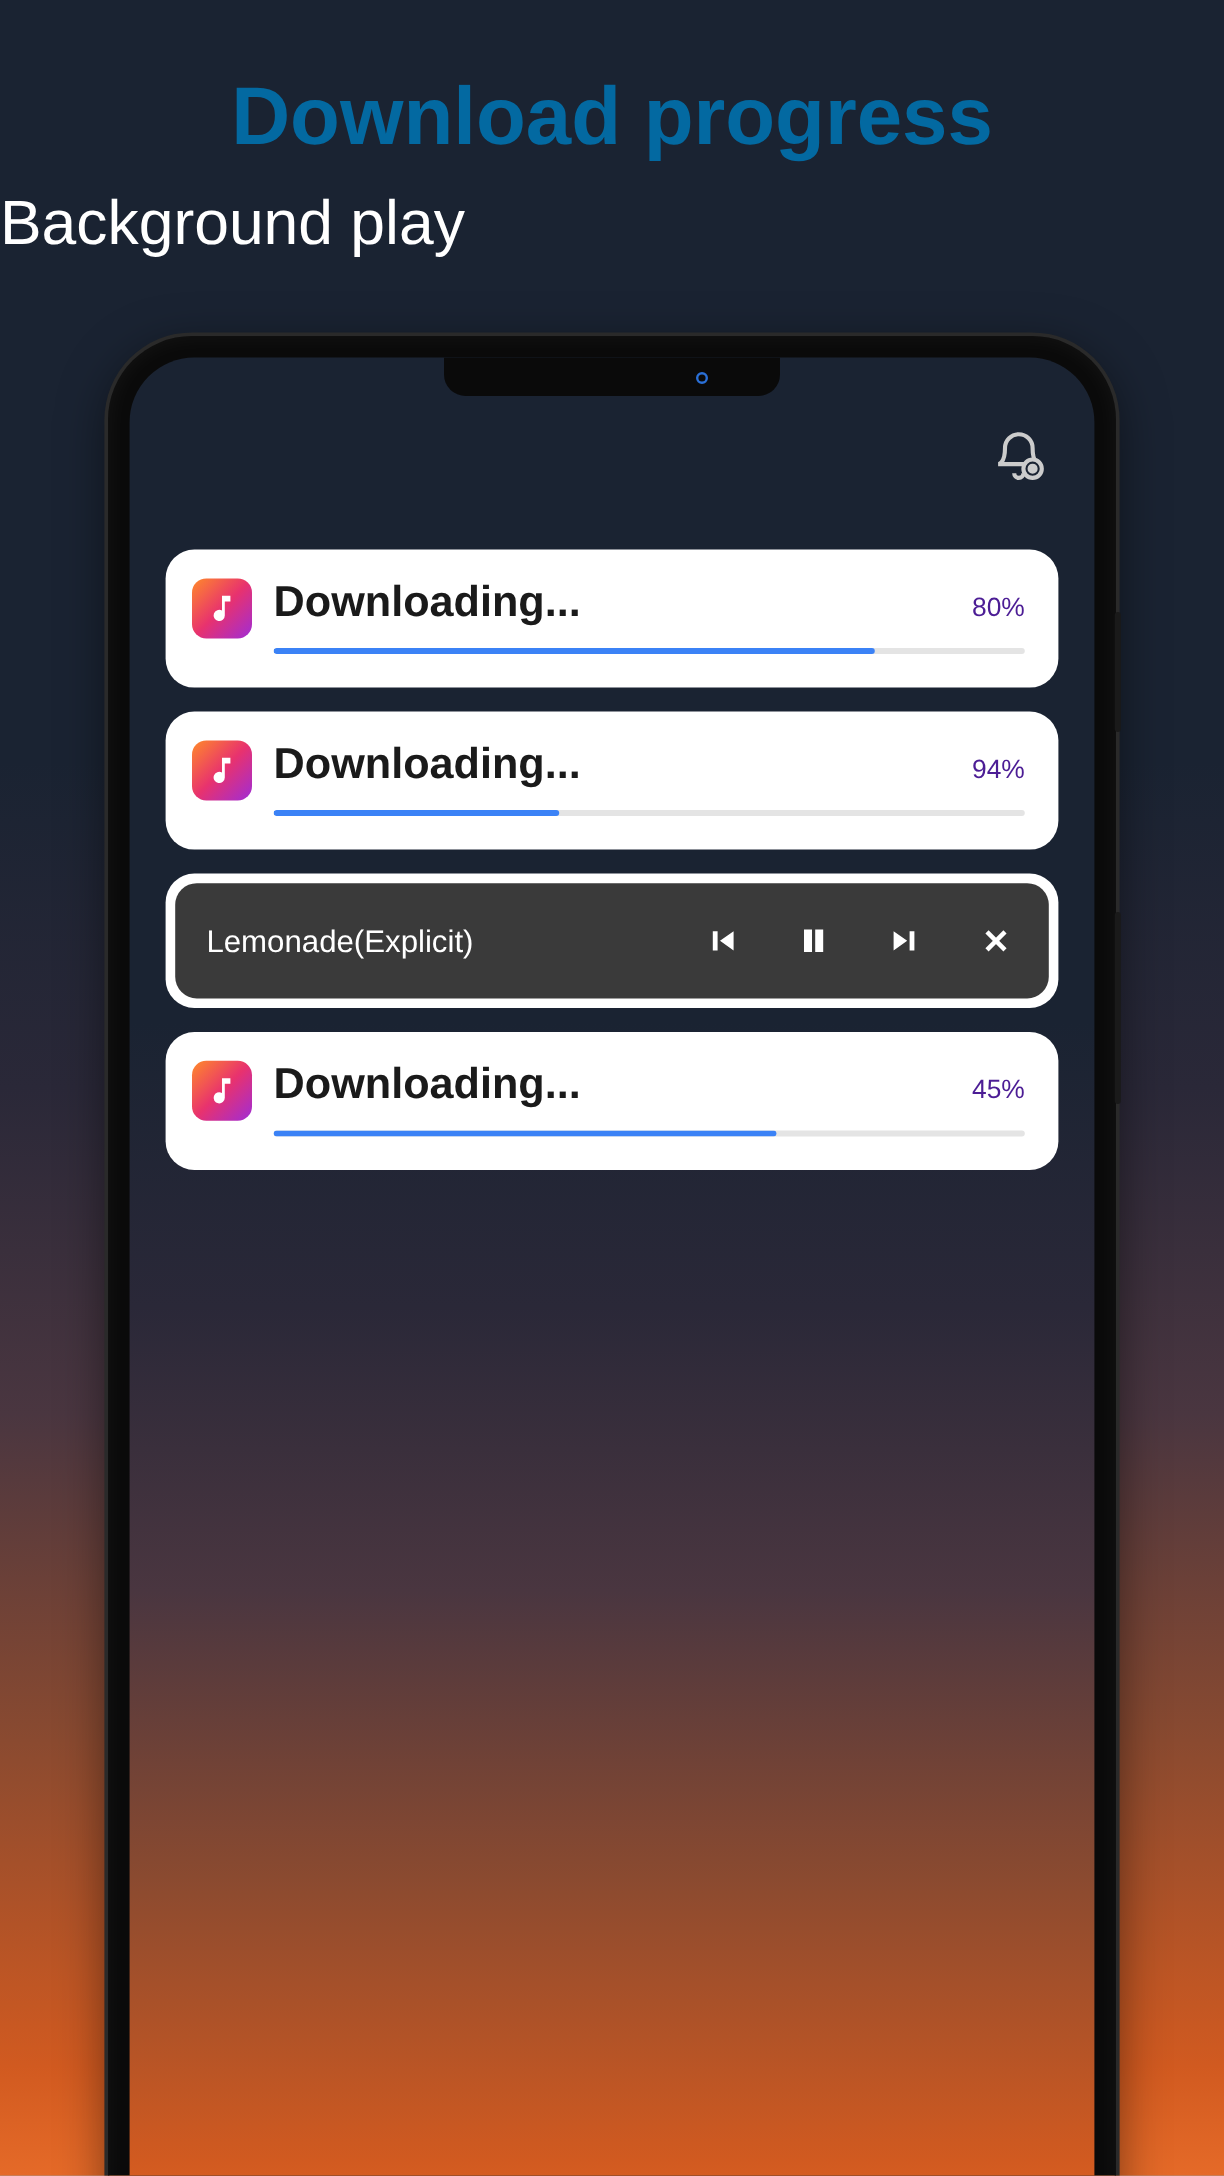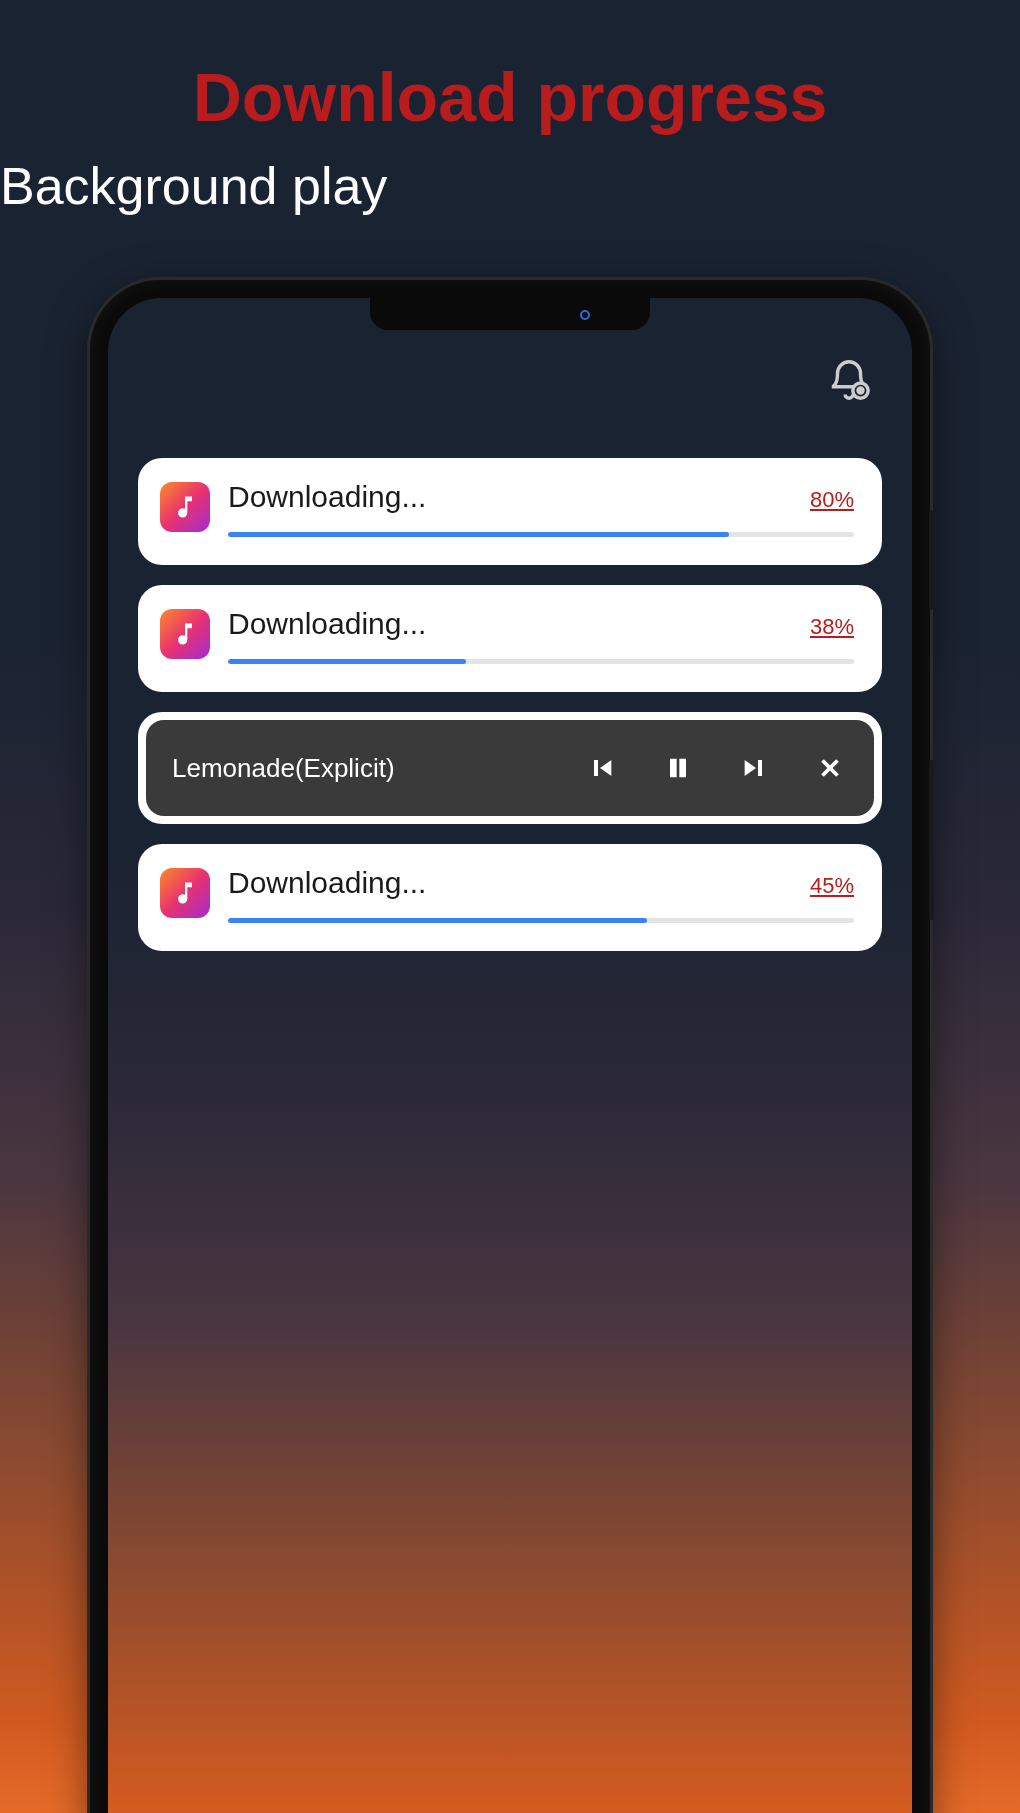--- a/index.html
+++ b/index.html
@@ -6,21 +6,21 @@
 body {
   width: 1020px;
   height: 1813px;
   background: linear-gradient(180deg, #1a2332 0%, #1a2332 35%, #2a2838 50%, #4a3640 65%, #8a4a30 80%, #d15a20 95%, #e56a28 100%);
   font-family: -apple-system, BlinkMacSystemFont, 'Segoe UI', Arial, sans-serif;
   overflow: hidden;
   position: relative;
 }
 .page-title {
   text-align: center;
-  color: #b91c1c;
+  color: #0369a1;
   font-size: 68px;
   font-weight: 700;
   margin-top: 58px;
 }
 .page-subtitle {
   text-align: left;
   color: #ffffff;
   font-size: 52px;
   font-weight: 400;
   margin-top: 20px;
@@ -109,28 +109,27 @@
 }
 .app-icon svg { width: 28px; height: 28px; }
 .download-content { flex: 1; }
 .download-header {
   display: flex;
   justify-content: space-between;
   align-items: baseline;
   margin-bottom: 18px;
 }
 .download-label {
-  font-size: 30px;
-  font-weight: 400;
+  font-size: 36px;
+  font-weight: 700;
   color: #1a1a1a;
 }
 .download-percent {
   font-size: 22px;
-  color: #b91c1c;
-  text-decoration: underline;
+  color: #4c1d95;
 }
 .progress-track {
   width: 100%;
   height: 5px;
   background: #e4e4e4;
   border-radius: 3px;
   overflow: hidden;
 }
 .progress-fill {
   height: 100%;
@@ -234,21 +233,21 @@
 
       <div class="download-card">
         <div class="app-icon">
           <svg viewBox="0 0 24 24" fill="#ffffff">
               <path d="M12 3v10.55A4 4 0 1 0 14 17V7h4V3h-6z"></path>
             </svg>
         </div>
         <div class="download-content">
           <div class="download-header">
             <span class="download-label">Downloading...</span>
-            <span class="download-percent">38%</span>
+            <span class="download-percent">94%</span>
           </div>
           <div class="progress-track">
             <div class="progress-fill" style="width:38%"></div>
           </div>
         </div>
       </div>
 
       <div class="player-wrapper">
         <div class="player-card">
           <span class="player-title">Lemonade(Explicit)</span>

